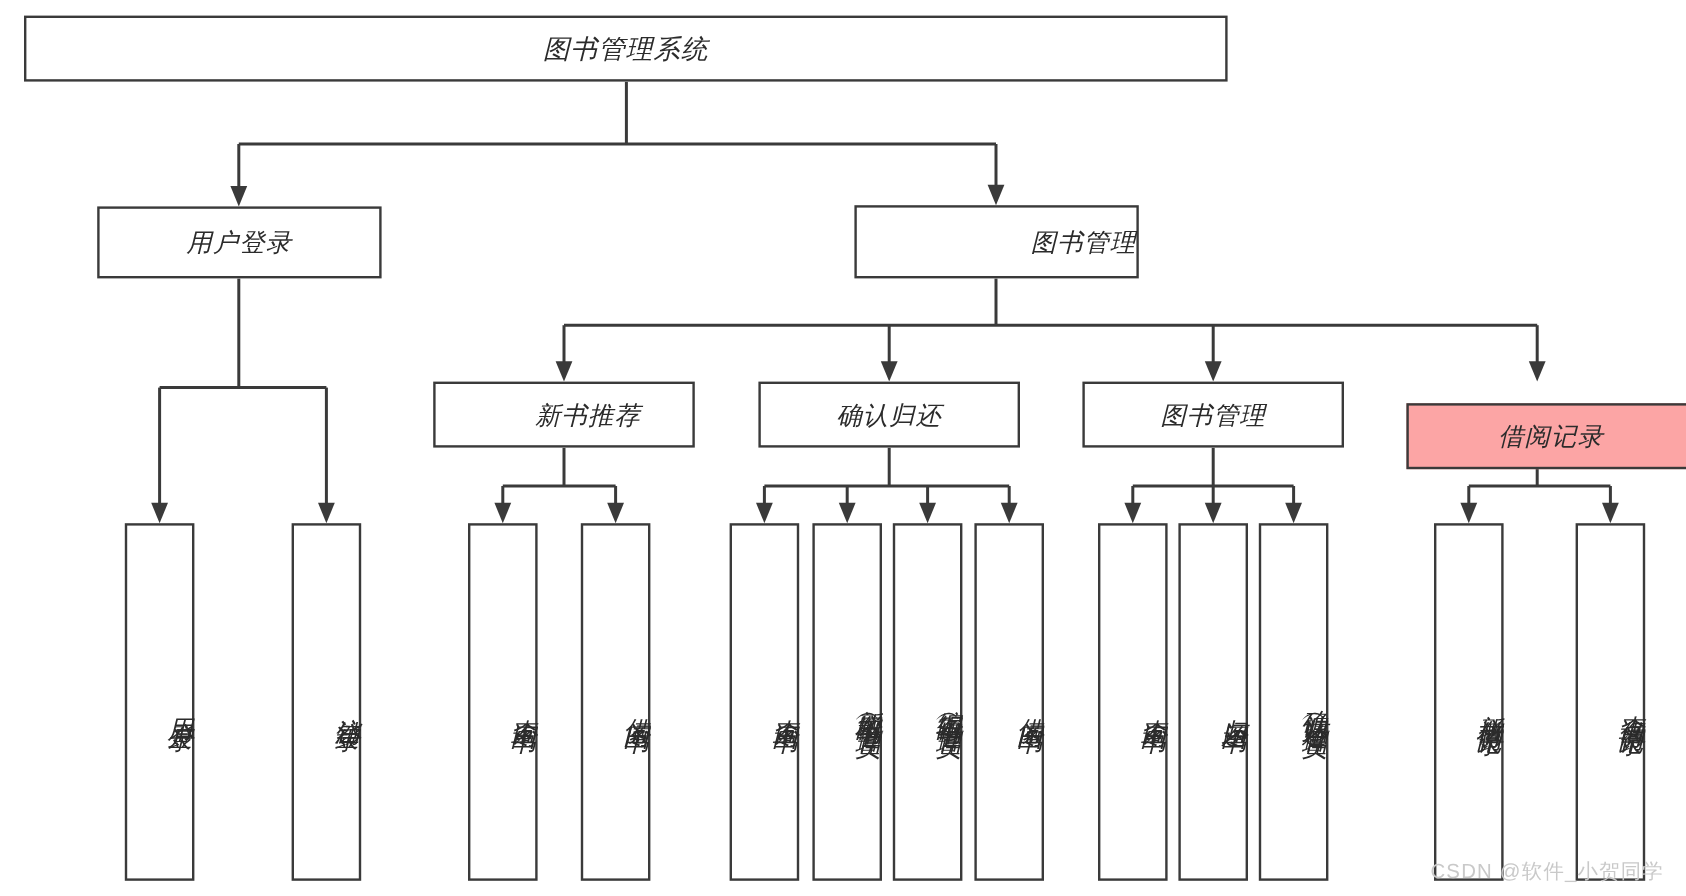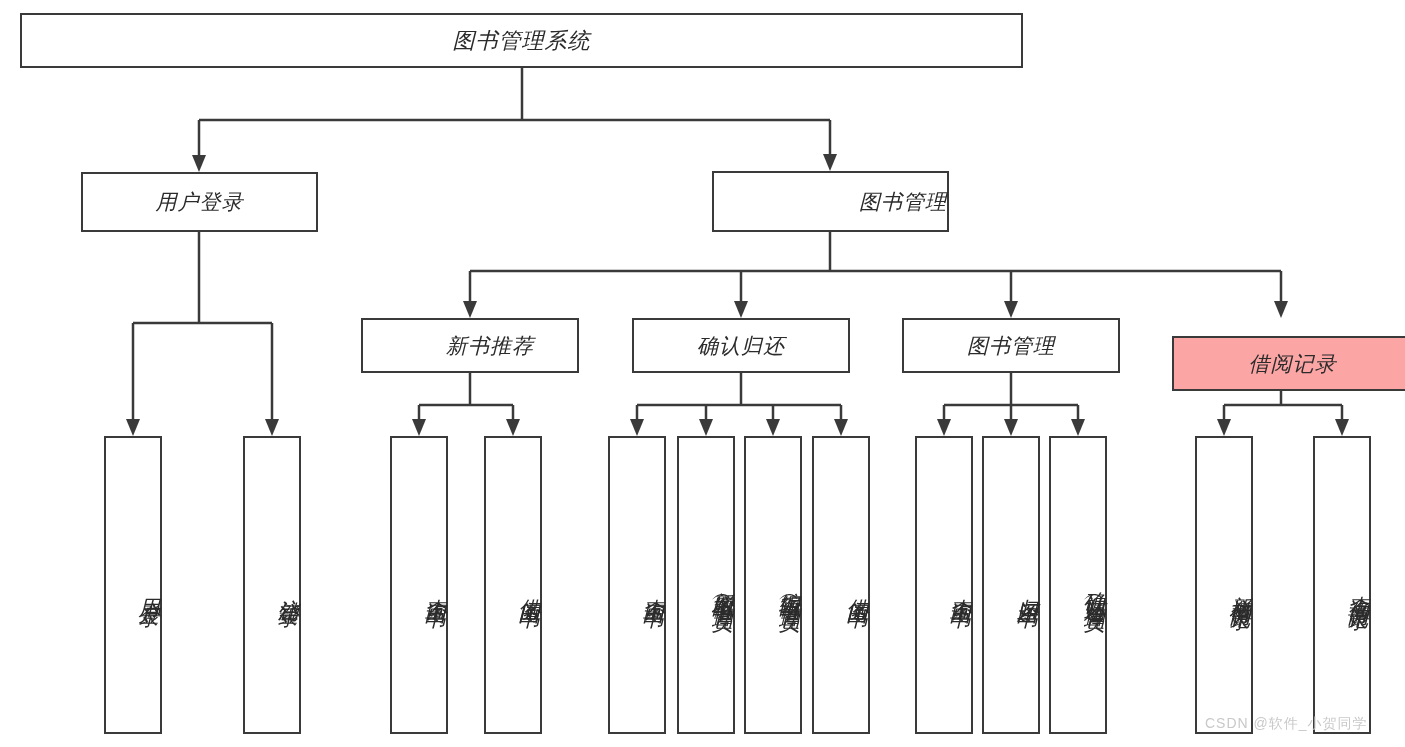--- a/index.html
+++ b/index.html
@@ -19,22 +19,22 @@
   }
   .node.horiz{font-size:21px;letter-spacing:1px;}
   .node.vert{
     writing-mode:vertical-rl;text-orientation:upright;
     font-size:21px;letter-spacing:3px;
     padding-top:6px;align-items:flex-start;justify-content:center;
     line-height:1.05;
   }
   #root-node{font-size:22px;}
   .watermark{
-    position:absolute;color:#c9c9c9;font-size:14px;
-    letter-spacing:1px;white-space:nowrap;pointer-events:none;margin-left:13px;
+    position:absolute;color:#c9c9c9;font-size:17px;
+    letter-spacing:1px;white-space:nowrap;pointer-events:none;
   }
 </style>
 </head>
 <body style="background: rgb(255, 255, 255);">
 
 <div id="diagram-root">
 
   <svg class="connectors" viewBox="0 0 1405 747" xmlns="http://www.w3.org/2000/svg">
     <g id="connector-group">
         <line x1="522" y1="68" x2="522" y2="120" stroke="#3a3a3a" stroke-width="2.5"></line>

